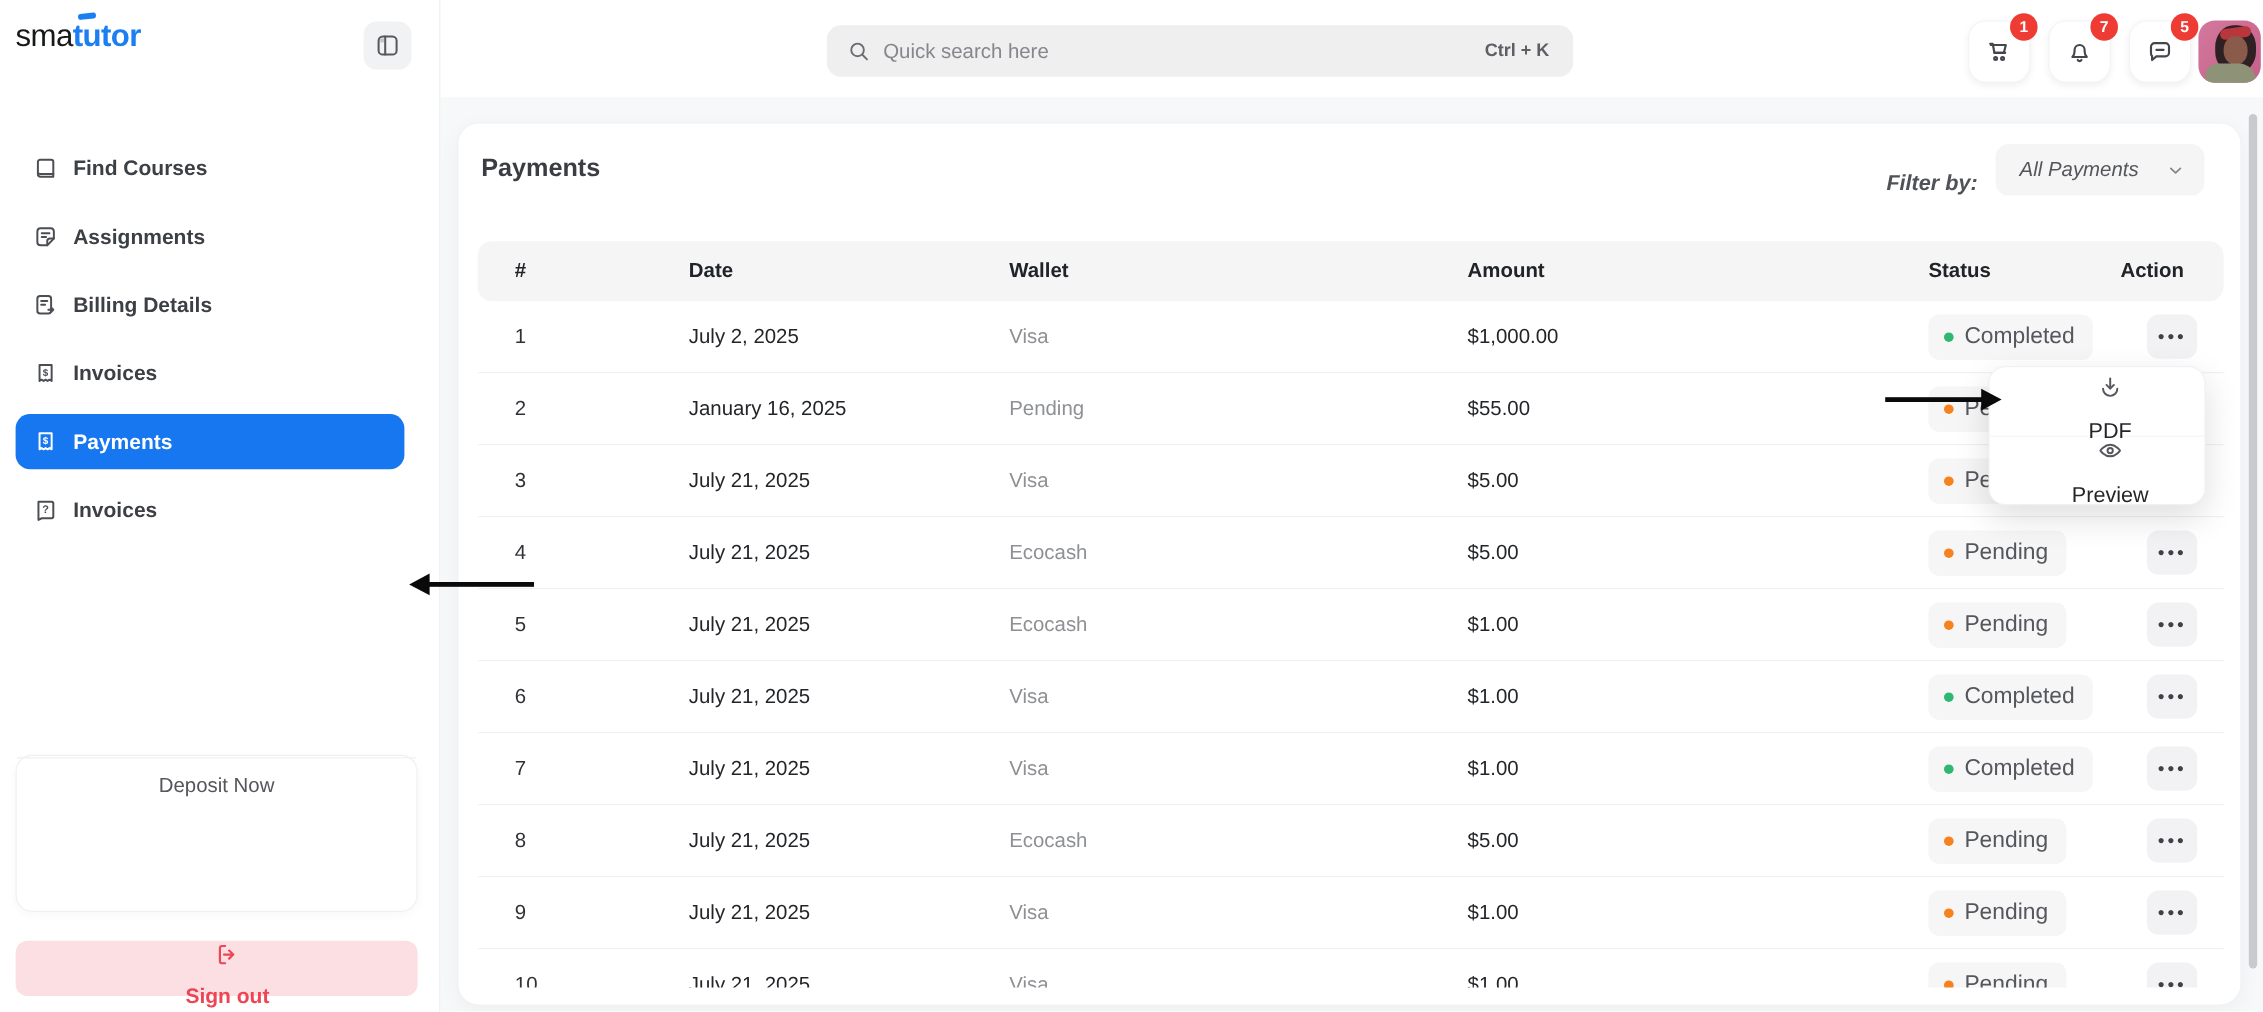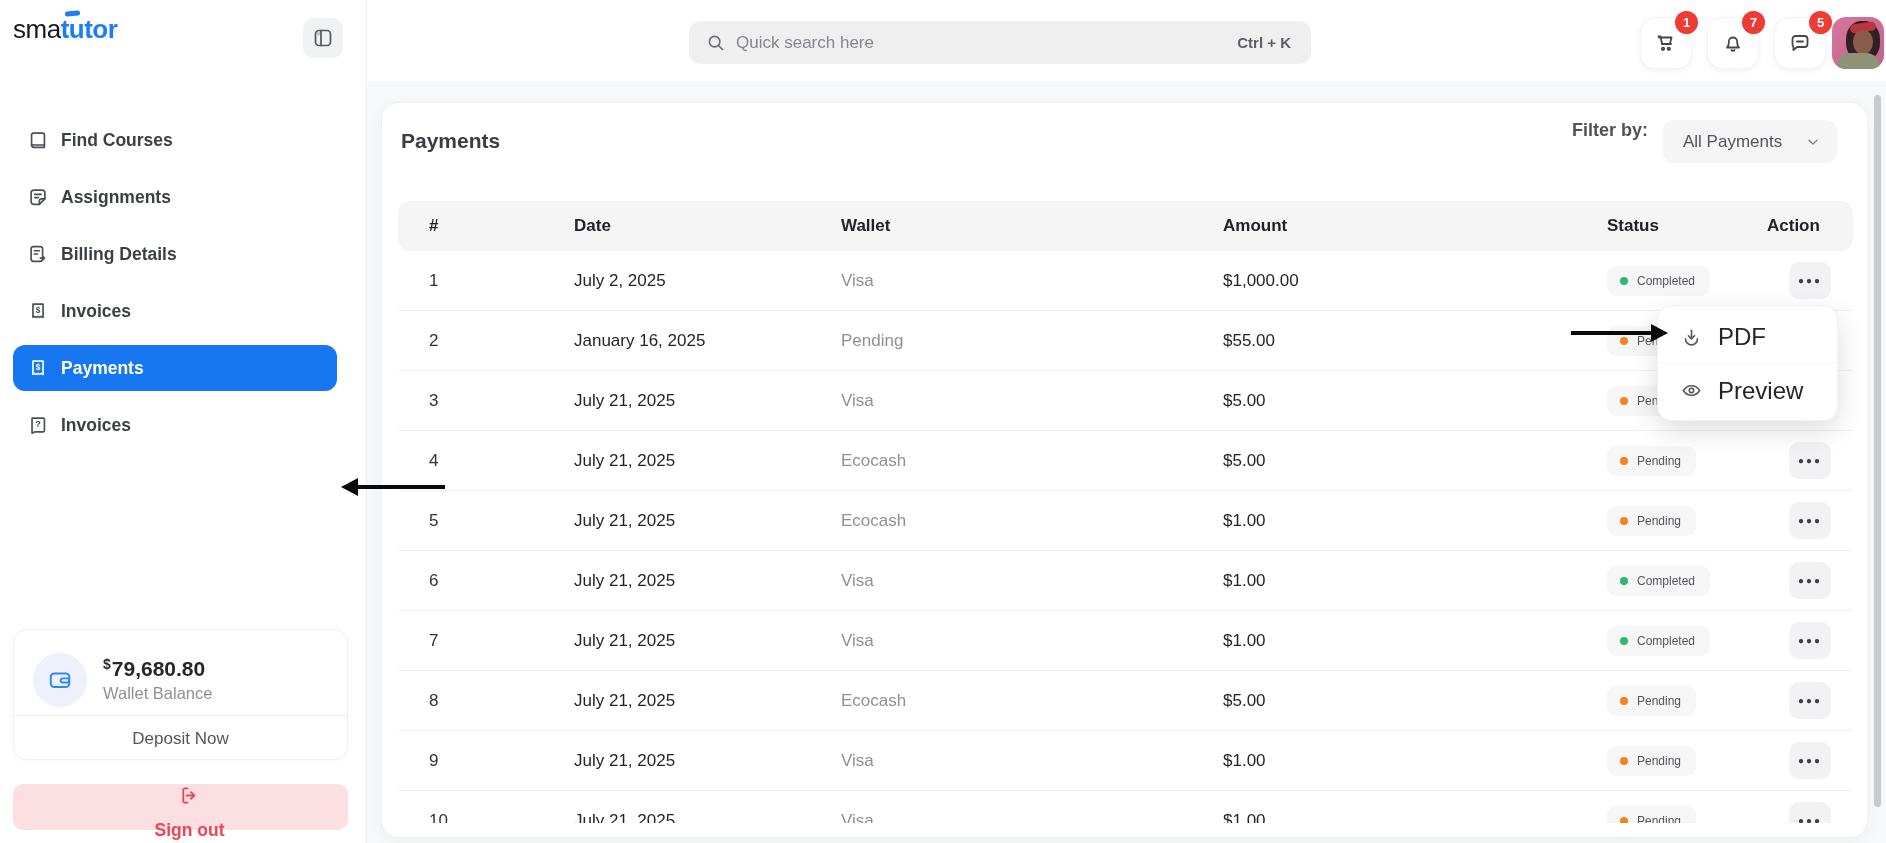--- a/index.html
+++ b/index.html
@@ -96,21 +96,21 @@
   .avatar .face { position: absolute; left: 21px; top: 13px; width: 20px; height: 24px; border-radius: 48%; background: #8a5a4a; }
   .avatar .body { position: absolute; left: 6px; top: 36px; width: 42px; height: 20px; border-radius: 10px 14px 0 0; background: #8e9378; }
 
   
   .card {
     position: absolute; left: 381px; top: 102px; width: 1487px; height: 736px;
     background: #ffffff; border: 1px solid #f1f1f3; border-radius: 18px;
     box-shadow: 0 4px 18px rgba(0,0,0,0.04); overflow: hidden; z-index: 1;
   }
   .card-title { position: absolute; left: 19px; top: 26px; font-size: 21px; font-weight: 700; color: #3b3d42; }
-  .filter-wrap { position: absolute; right: 30px; top: 17px; display: flex; align-items: flex-start; gap: 15px; }
+  .filter-wrap { position: absolute; right: 30px; top: 17px; display: flex; align-items: flex-end; gap: 15px; font-style: italic; }
   .filter-label { font-size: 18px; font-weight: 600; color: #505257; }
   .filter-select {
     width: 174px; height: 43px; background: #f5f5f6; border-radius: 11px; cursor: pointer;
     display: flex; align-items: center; justify-content: space-between; padding: 0 16px 0 20px;
     font-size: 17px; color: #54565b;
   }
   .filter-select .chev { color: #84868b; }
 
   .grid-cols {
     display: grid; grid-template-columns: 145px 267px 382px 384px 160px 86px;
@@ -122,38 +122,38 @@
     font-size: 17px; font-weight: 700; color: #202327;
   }
   .tbody { position: absolute; left: 16px; top: 148px; width: 1455px; height: 572px; overflow: hidden; }
   .trow { height: 60px; border-bottom: 1px solid #f1f1f3; font-size: 17px; }
   .cell.c-num { color: #303236; }
   .cell.c-date { color: #232528; font-weight: 500; }
   .cell.c-wallet { color: #8e9094; }
   .cell.c-amount { color: #232528; font-weight: 500; }
   .pill {
     display: inline-flex; align-items: center; gap: 9px; background: #f6f6f7;
-    border-radius: 9px; padding: 8px 15px 8px 13px; font-size: 12px; color: #55575c;
+    border-radius: 9px; padding: 8px 15px 8px 13px; font-size: 19px; color: #55575c;
   }
   .dot { width: 8px; height: 8px; border-radius: 50%; display: inline-block; }
   .cell.c-action { display: flex; justify-content: center; }
   .more-btn {
     width: 42px; height: 37px; background: #f2f2f4; border: none; border-radius: 10px;
     cursor: pointer; font-size: 10px; letter-spacing: 2px; color: #3f4145; font-family: inherit;
   }
 
   
   .action-menu {
     position: absolute; left: 1657px; top: 305px; width: 181px; height: 116px;
     background: #ffffff; border: 1px solid #f1f1f3; border-radius: 14px;
     box-shadow: 0 10px 28px rgba(0,0,0,0.13); z-index: 6; padding: 5px 0;
   }
   .menu-item {
     height: 53px; display: flex; align-items: center; gap: 15px; padding-left: 22px;
-    cursor: pointer; font-size: 24px; color: #232528;
+    cursor: pointer; font-size: 18px; color: #232528; flex-direction: column;
   }
   .menu-item:first-child { border-bottom: 1px solid #f5f5f6; }
   .menu-item .mi-icon { color: #55575c; }
 
   
   .anno { position: absolute; height: 18px; z-index: 10; }
   .anno .shaft { position: absolute; top: 7px; height: 4px; background: #0a0a0a; }
   .anno .head-left {
     position: absolute; left: 0; top: 0; width: 0; height: 0;
     border-top: 9px solid transparent; border-bottom: 9px solid transparent; border-right: 17px solid #0a0a0a;
@@ -244,32 +244,20 @@
         <svg width="22" height="22" viewBox="0 0 24 24" fill="none" stroke="currentColor" stroke-width="1.8" stroke-linecap="round" stroke-linejoin="round">
           <path d="M5.5 4.5h12a1.5 1.5 0 0 1 1.5 1.5v12a1.5 1.5 0 0 1-1.5 1.5h-9L5.5 21V4.5z"></path>
           <text x="12" y="14.6" text-anchor="middle" font-size="10" fill="currentColor" stroke="none" font-weight="bold">?</text>
         </svg>
       </span>
       <span class="nav-label">Invoices</span>
     </div>
   </div>
 
   <div class="wallet-card">
-    <div class="wallet-top">
-      <div class="wallet-icon-wrap">
-        <svg width="26" height="26" viewBox="0 0 24 24" fill="none" stroke="currentColor" stroke-width="1.8" stroke-linecap="round" stroke-linejoin="round">
-          <rect x="3.5" y="6" width="17" height="12.5" rx="3"></rect>
-          <path d="M14.5 10.5h6v3.8h-6a1.9 1.9 0 0 1 0-3.8z"></path>
-        </svg>
-      </div>
-      <div>
-        <div class="wallet-amount"><span class="cur">$</span><span>79,680.80</span></div>
-        <div class="wallet-label">Wallet Balance</div>
-      </div>
-    </div>
     <div class="wallet-divider"></div>
     <button class="deposit-btn">Deposit Now</button>
   </div>
 
   <button class="signout-btn">
     <span>
       <svg width="23" height="23" viewBox="0 0 24 24" fill="none" stroke="currentColor" stroke-width="1.9" stroke-linecap="round" stroke-linejoin="round">
         <path d="M10 4.5H7.5a2 2 0 0 0-2 2v11a2 2 0 0 0 2 2H10"></path>
         <path d="M13.5 8.5l3.5 3.5-3.5 3.5"></path>
           <path d="M17 12H9"></path>

